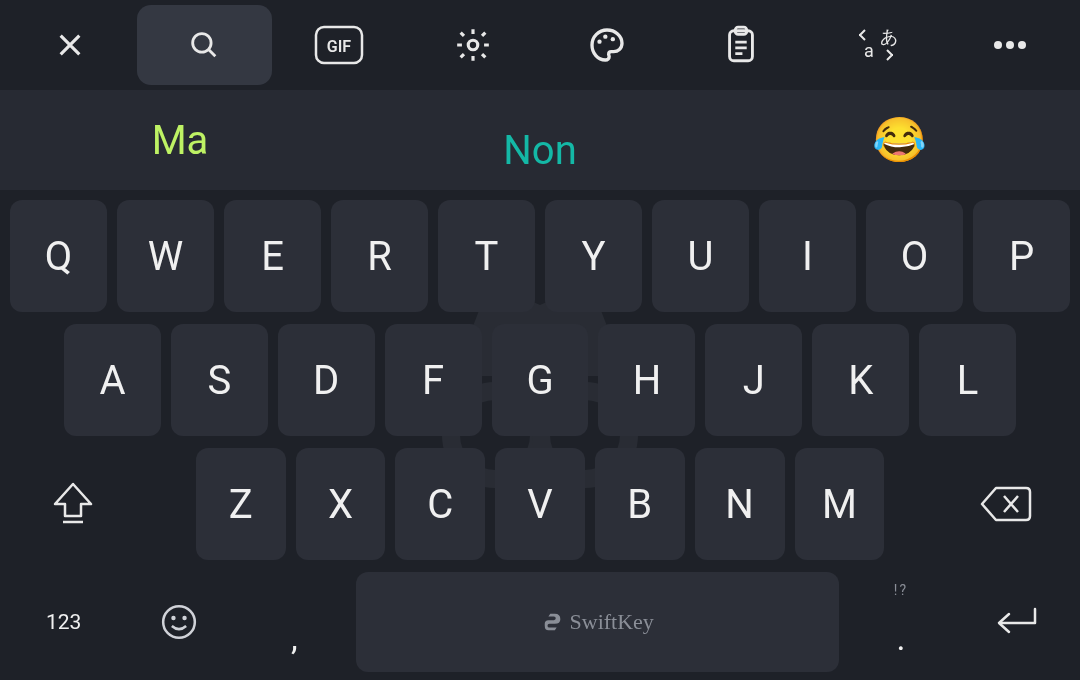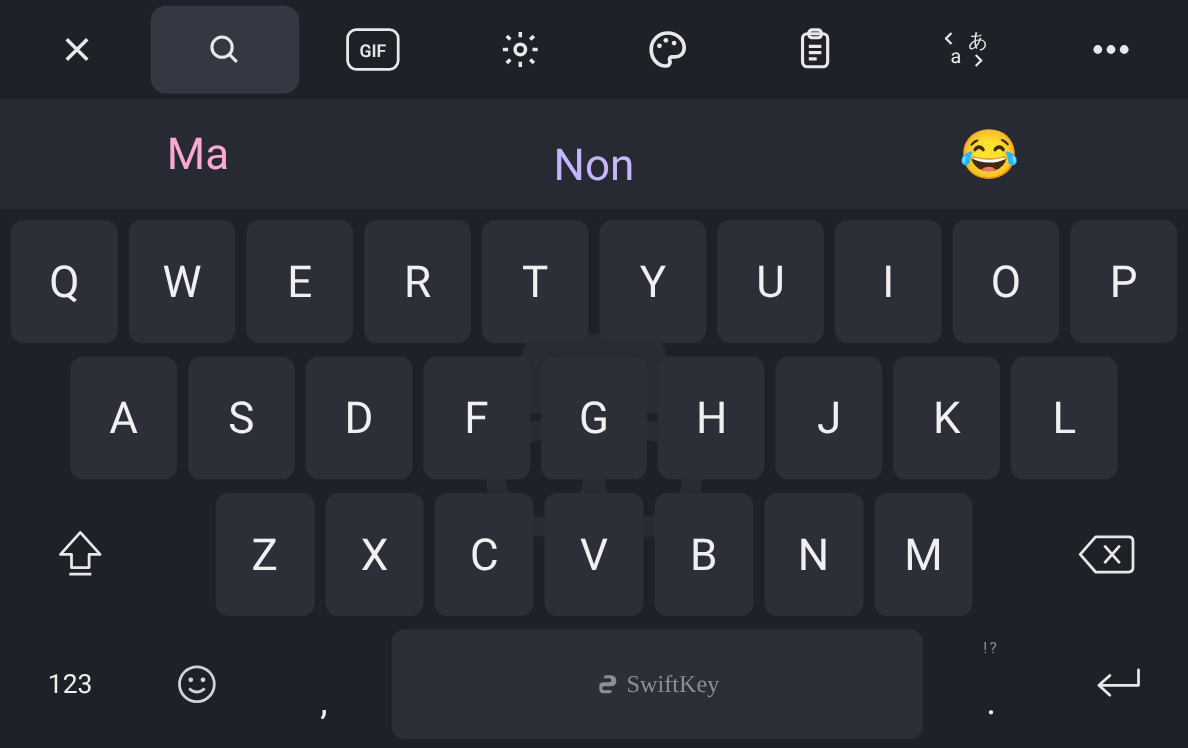--- a/index.html
+++ b/index.html
@@ -34,24 +34,24 @@
   .suggestions {
     height: 100px;
     background: #272a33;
     display: flex;
     align-items: center;
   }
   .suggestion {
     flex: 1;
     text-align: center;
     font-size: 40px;
-    color: #f9a8d4;
+    color: #bef264;
     font-weight: 400;
   }
-  .suggestion.primary { color: #c4b5fd; margin-top: 20px; }
+  .suggestion.primary { color: #14b8a6; margin-top: 20px; }
   .suggestion.emoji { font-size: 44px; }
 
   
   .kbd {
     position: relative;
     padding: 10px 6px 6px 6px;
   }
   .incognito {
     position: absolute;
     left: 50%; top: 40%;
@@ -78,21 +78,21 @@
     font-weight: 400;
     position: relative;
   }
   .row2 { padding: 0 58px; }
   .row3 .key-shift, .row3 .key-back { flex: 1.4; background: transparent; }
   .row3 .spacer { width: 40px; flex: 0 0 40px; }
 
   .row4 { gap: 8px; padding: 0 4px; }
   .row4 .key { background: transparent; height: 100px; }
   .key-space { flex: 4.5 !important; background: #2c2f38 !important; }
-  .key-123 { font-size: 24px; }
+  .key-123 { font-size: 21px; }
   .key-space-label { font-size: 22px; color: #8a8e97; display:flex; align-items:center; gap:6px;font-family:Liberation Serif, serif;}
   .period-hint { position:absolute; top:10px; font-size:14px; color:#8a8e97; letter-spacing:2px;}
   .comma { position:absolute; bottom:14px; font-size:34px;}
   .period { position:absolute; bottom:14px; font-size:34px;}
 
 </style>
 </head>
 <body>
 
 <div class="toolbar">

